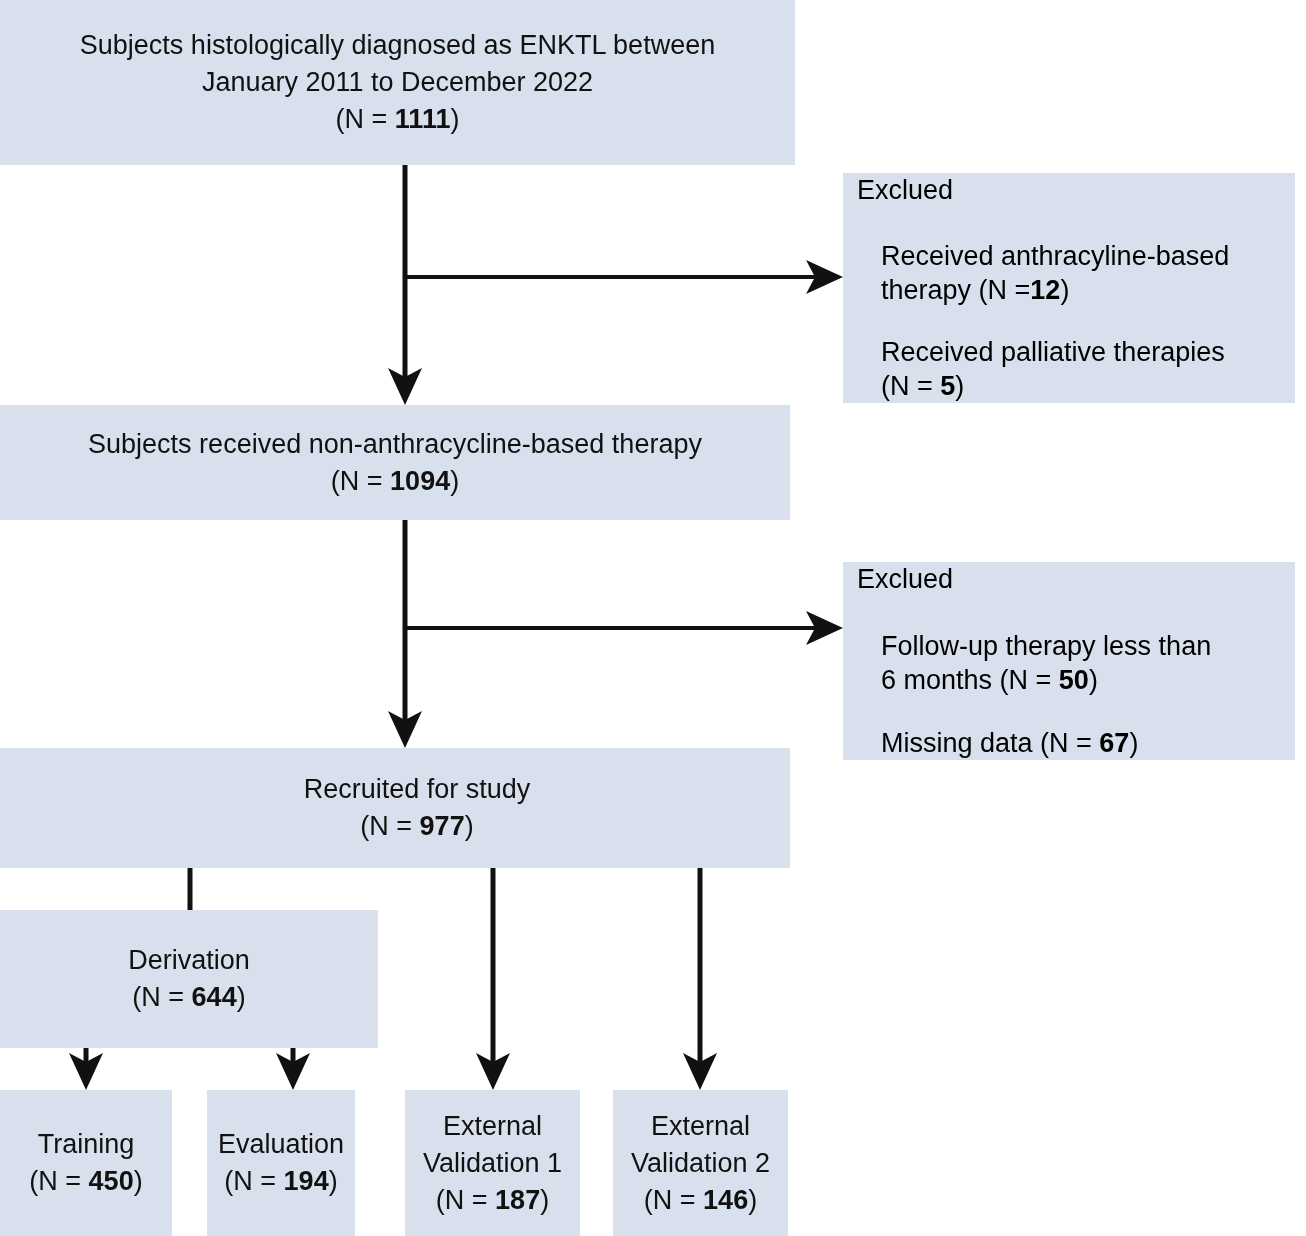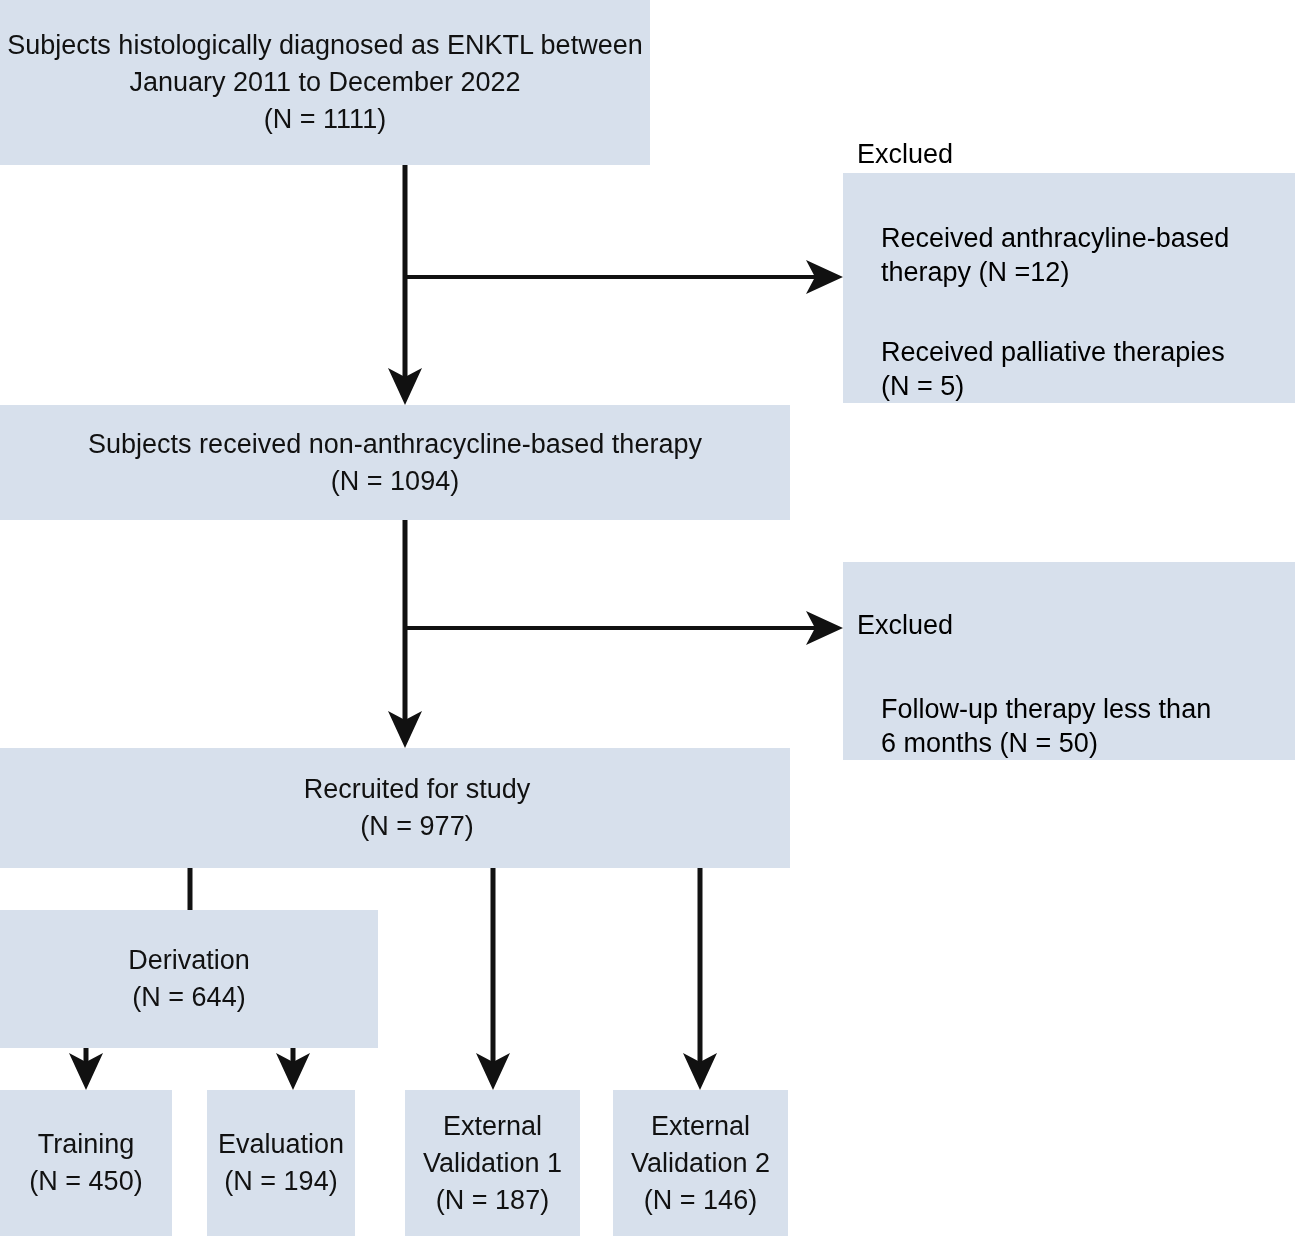--- a/index.html
+++ b/index.html
@@ -1,22 +1,22 @@
 <!DOCTYPE html>
 <html><head>
 <meta charset="utf-8">
 <style>
   html,body{margin:0;padding:0;background:#ffffff;}
   body{width:1306px;height:1236px;font-family:"Liberation Sans",sans-serif;color:#000;}
   #canvas{position:relative;width:1306px;height:1236px;overflow:hidden;background:#fff;}
   .box{position:absolute;background:#d7e0ec;box-sizing:border-box;}
   .box .txt{font-size:27px;line-height:37px;color:#111;}
   .ctr{display:flex;flex-direction:column;align-items:center;justify-content:center;text-align:center;height:100%;}
-  .lft{display:flex;flex-direction:column;justify-content:flex-end;height:100%;text-align:left;gap:36px;}
-  b{font-weight:normal;}
+  .lft{display:flex;flex-direction:column;justify-content:space-between;height:100%;text-align:left;}
+  b{font-weight:bold;}
   .excl-title{font-size:27px;line-height:34px;margin:0 0 4px 14px;}
   .excl-item{font-size:27px;line-height:34px;margin:10px 0 0 38px;}
   .excl-item:first-of-type{margin-top:4px;}
   svg.lines{position:absolute;left:0;top:0;width:1306px;height:1236px;pointer-events:none;}
   .ln{stroke:#111;stroke-width:5;fill:none;}
   .ln-thin{stroke:#111;stroke-width:4;fill:none;}
   .ar{fill:#111;}
 </style>
 </head>
 <body>
@@ -63,21 +63,21 @@
       <path class="ln" d="M493,868 L493,1070"></path>
       <polygon class="ar" points="493,1090 476,1053 493,1062 510,1053"></polygon>
     </g>
 
     <g>
       <path class="ln" d="M700,868 L700,1070"></path>
       <polygon class="ar" points="700,1090 683,1053 700,1062 717,1053"></polygon>
     </g>
   </svg>
 
-  <div class="box" style="left:0;top:0;width:650px;height:165px;">
+  <div class="box" style="left:0;top:0;width:795px;height:165px;">
     <div class="ctr">
       <div class="txt">Subjects histologically diagnosed as ENKTL between</div>
       <div class="txt">January 2011 to December 2022</div>
       <div class="txt"><span>(N = </span><b>1111</b><span>)</span></div>
     </div>
   </div>
 
   <div class="box" style="left:0;top:405px;width:790px;height:115px;">
     <div class="ctr">
       <div class="txt">Subjects received non-anthracycline-based therapy</div>
@@ -143,16 +143,19 @@
     </div>
   </div>
 
   <div class="box" style="left:843px;top:562px;width:452px;height:198px;">
     <div class="lft">
       <div class="excl-title">Exclued</div>
       <div class="excl-item">
         <span>Follow-up therapy less than</span><br>
         <span>6 months (N = </span><b>50</b><span>)</span>
       </div>
+      <div class="excl-item">
+        <span>Missing data (N = </span><b>67</b><span>)</span>
+      </div>
     </div>
   </div>
 
 </div>
 
 </body></html>

